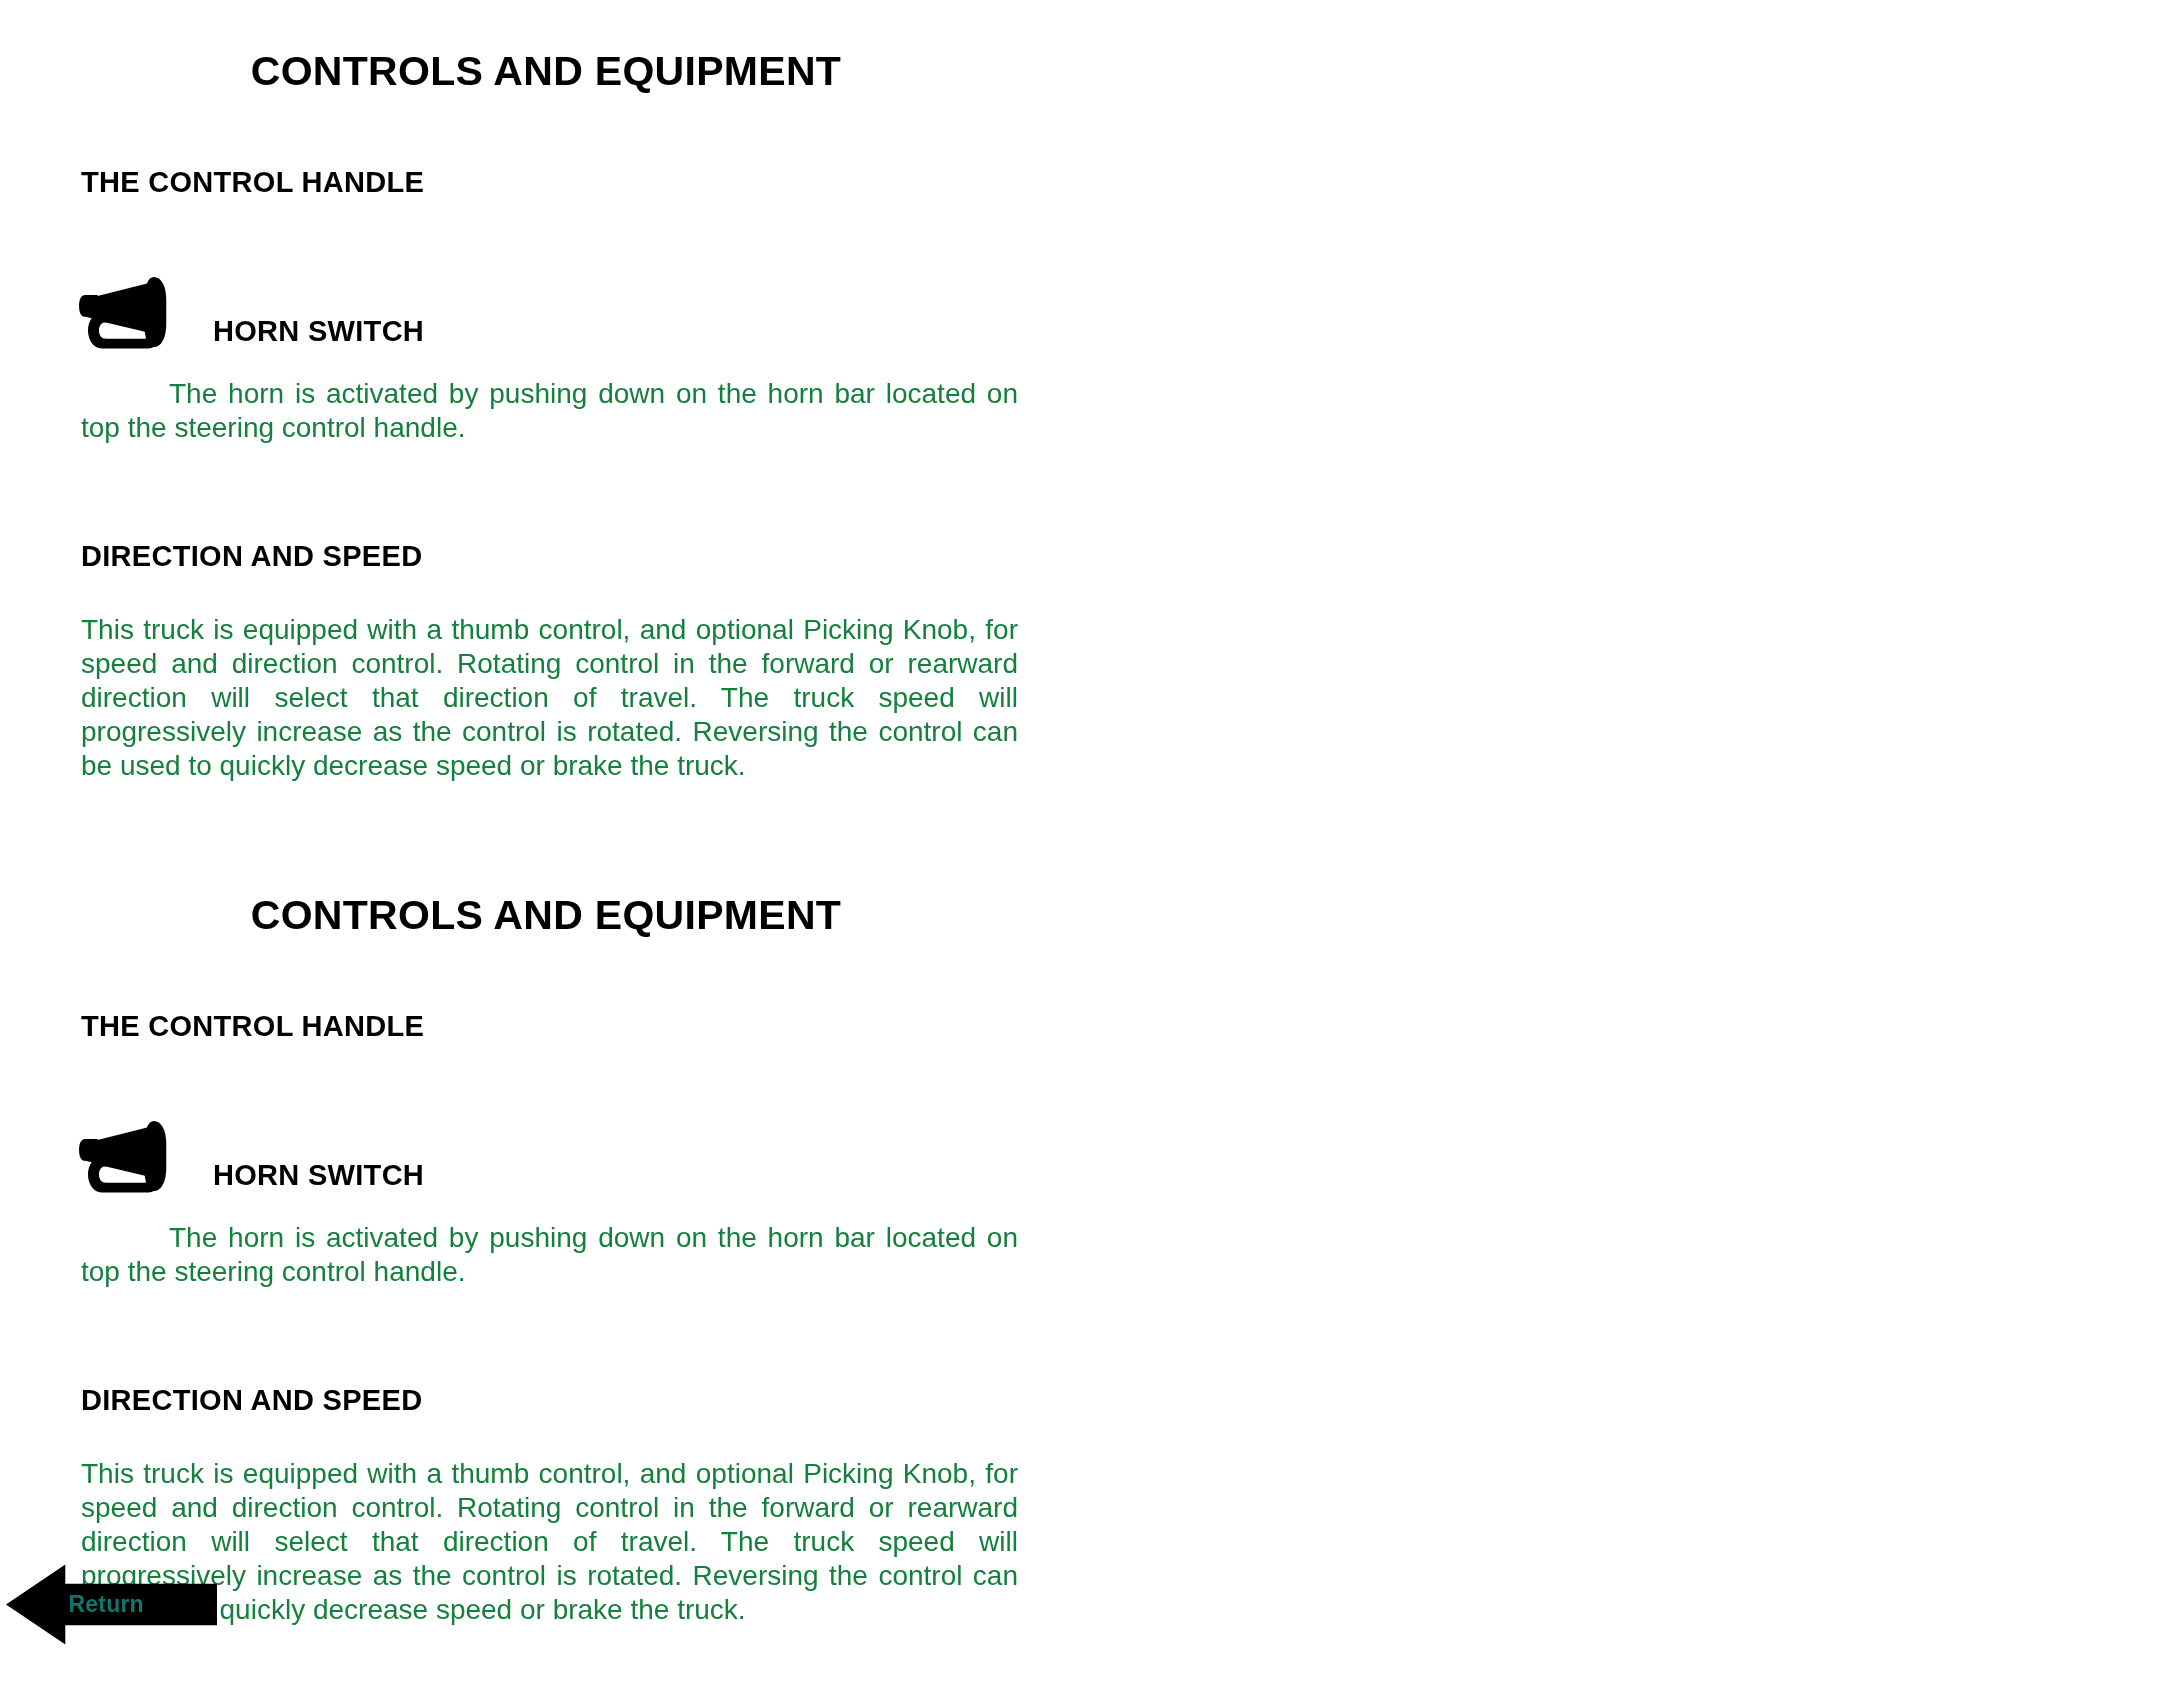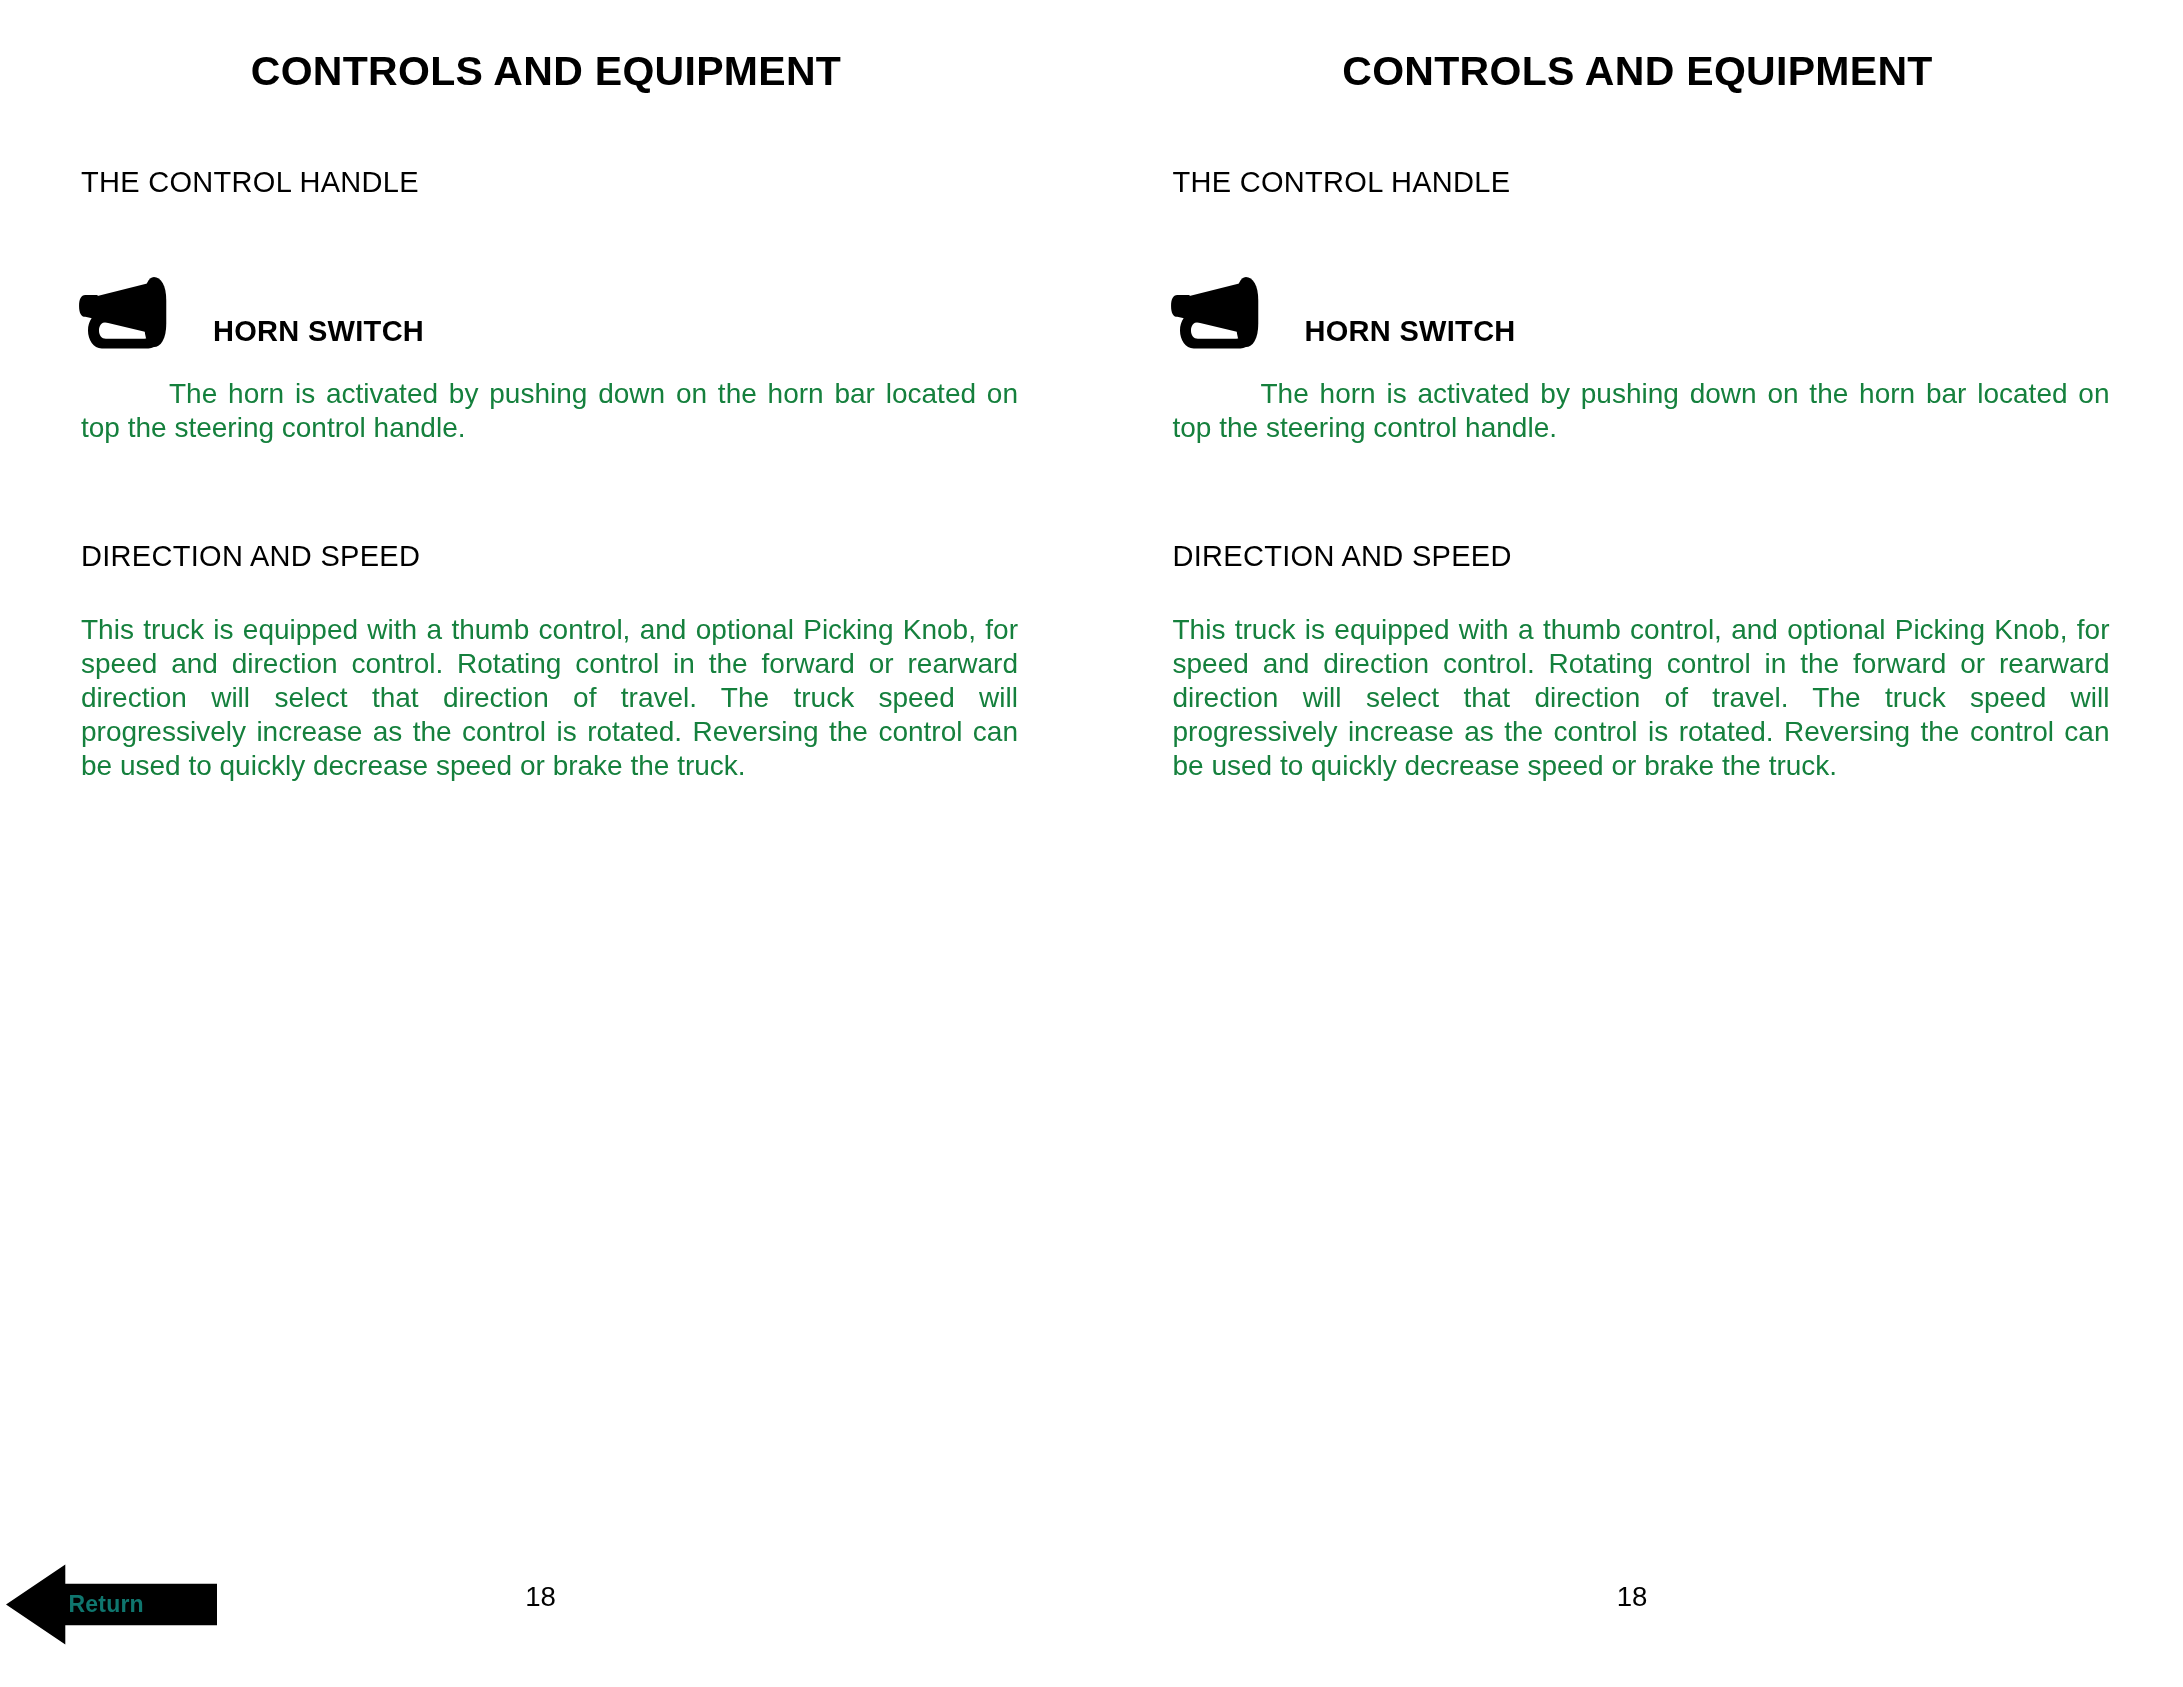--- a/index.html
+++ b/index.html
@@ -13,21 +13,21 @@
     position: relative;
     font-family: "Liberation Sans", sans-serif;
     color: #000000;
     overflow: hidden;
   }
 
   .page-spread {
     position: absolute;
     inset: 0;
     display: flex;
-    flex-direction: row;
+    flex-direction: column;
   }
 
   .doc-page {
     position: relative;
     width: 1092px;
     height: 1687px;
     background: #ffffff;
     box-sizing: border-box;
   }
 
@@ -41,21 +41,21 @@
     font-weight: bold;
     letter-spacing: 0.3px;
     line-height: 1;
     white-space: nowrap;
   }
 
   .section-heading {
     position: absolute;
     left: 81px;
     font-size: 29px;
-    font-weight: normal;
+    font-weight: bold;
     letter-spacing: 0.3px;
     line-height: 1;
     white-space: nowrap;
   }
 
   .heading-control-handle { top: 168px; }
   .heading-direction-speed { top: 542px; }
 
   .horn-row {
     position: absolute;

